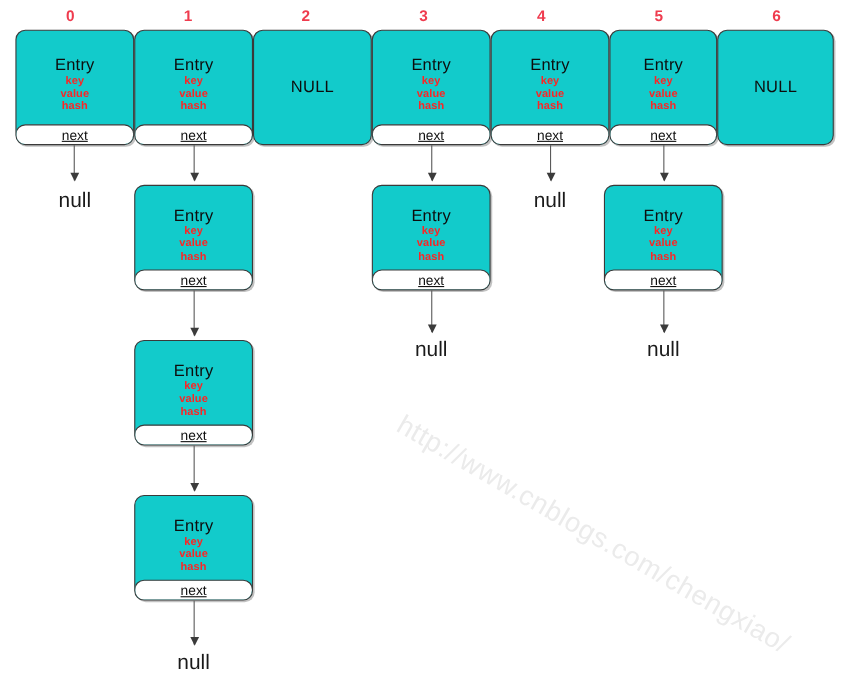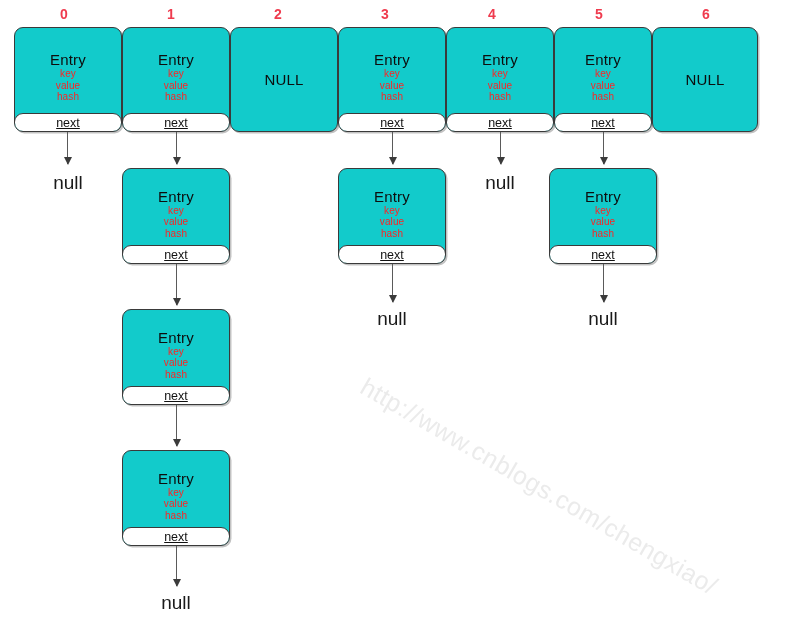--- a/index.html
+++ b/index.html
@@ -70,21 +70,21 @@
   .node-title {
     font-size: 15px;
     color: #0d0d0d;
     line-height: 17px;
     letter-spacing: 0.2px;
   }
   .node-field {
     font-size: 10px;
     color: #fb2525;
     line-height: 11.5px;
-    font-weight: normal;
+    font-weight: bold;
     letter-spacing: 0.1px;
   }
   .node-next {
     height: 17px;
     flex: 0 0 17px;
     background: #ffffff;
     border: 1.3px solid #3a3a3a;
     border-radius: 9px;
     margin: 0 -1.3px -1.3px -1.3px;
     display: flex;

